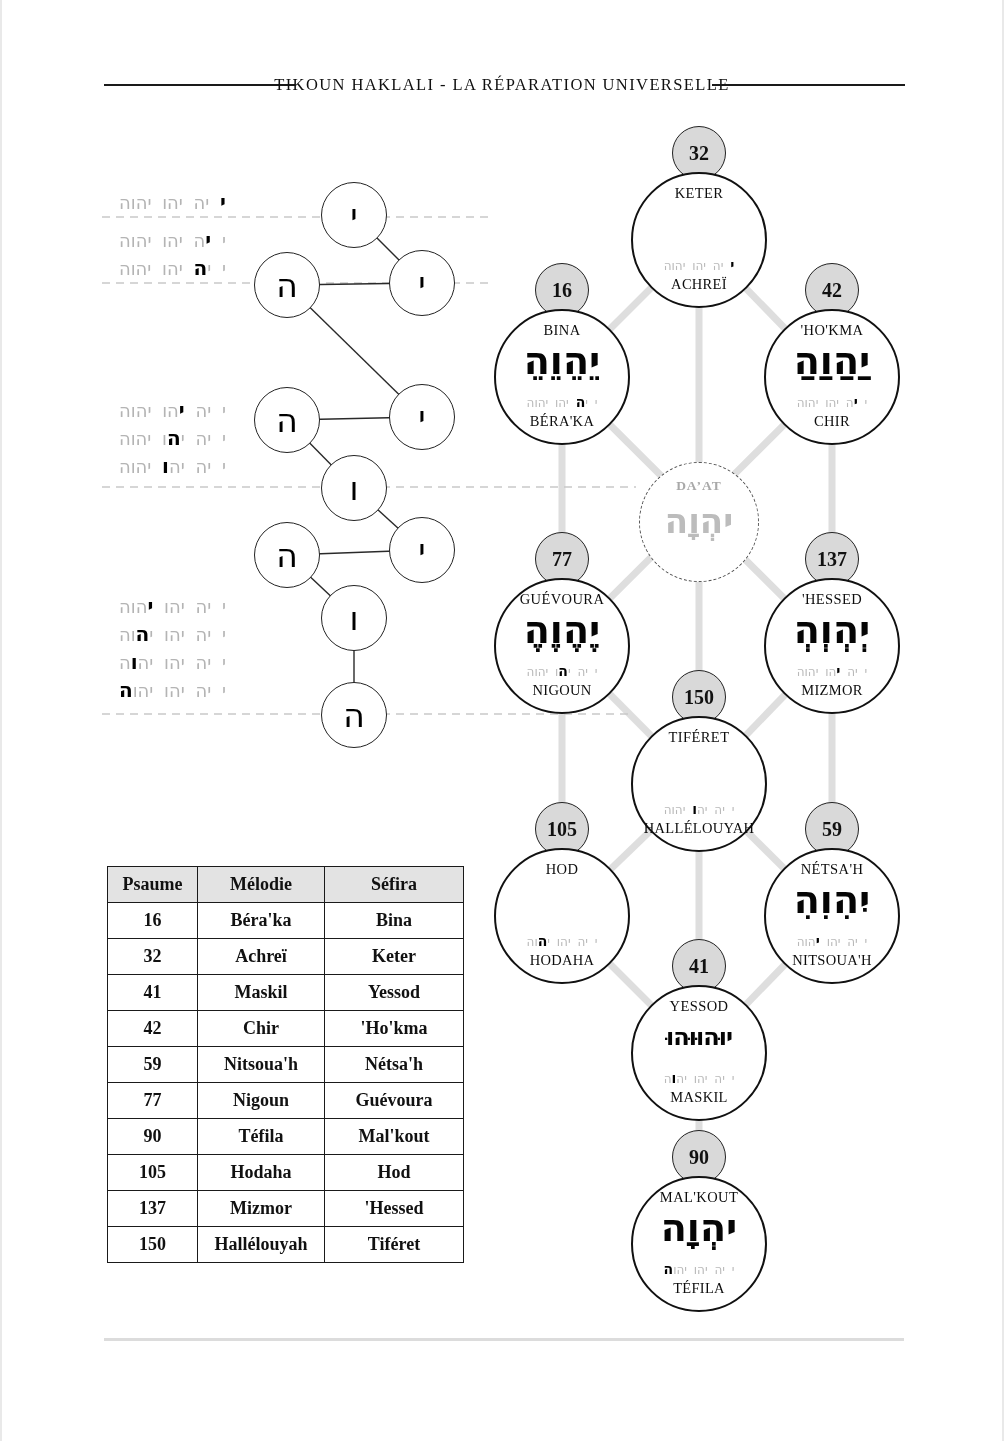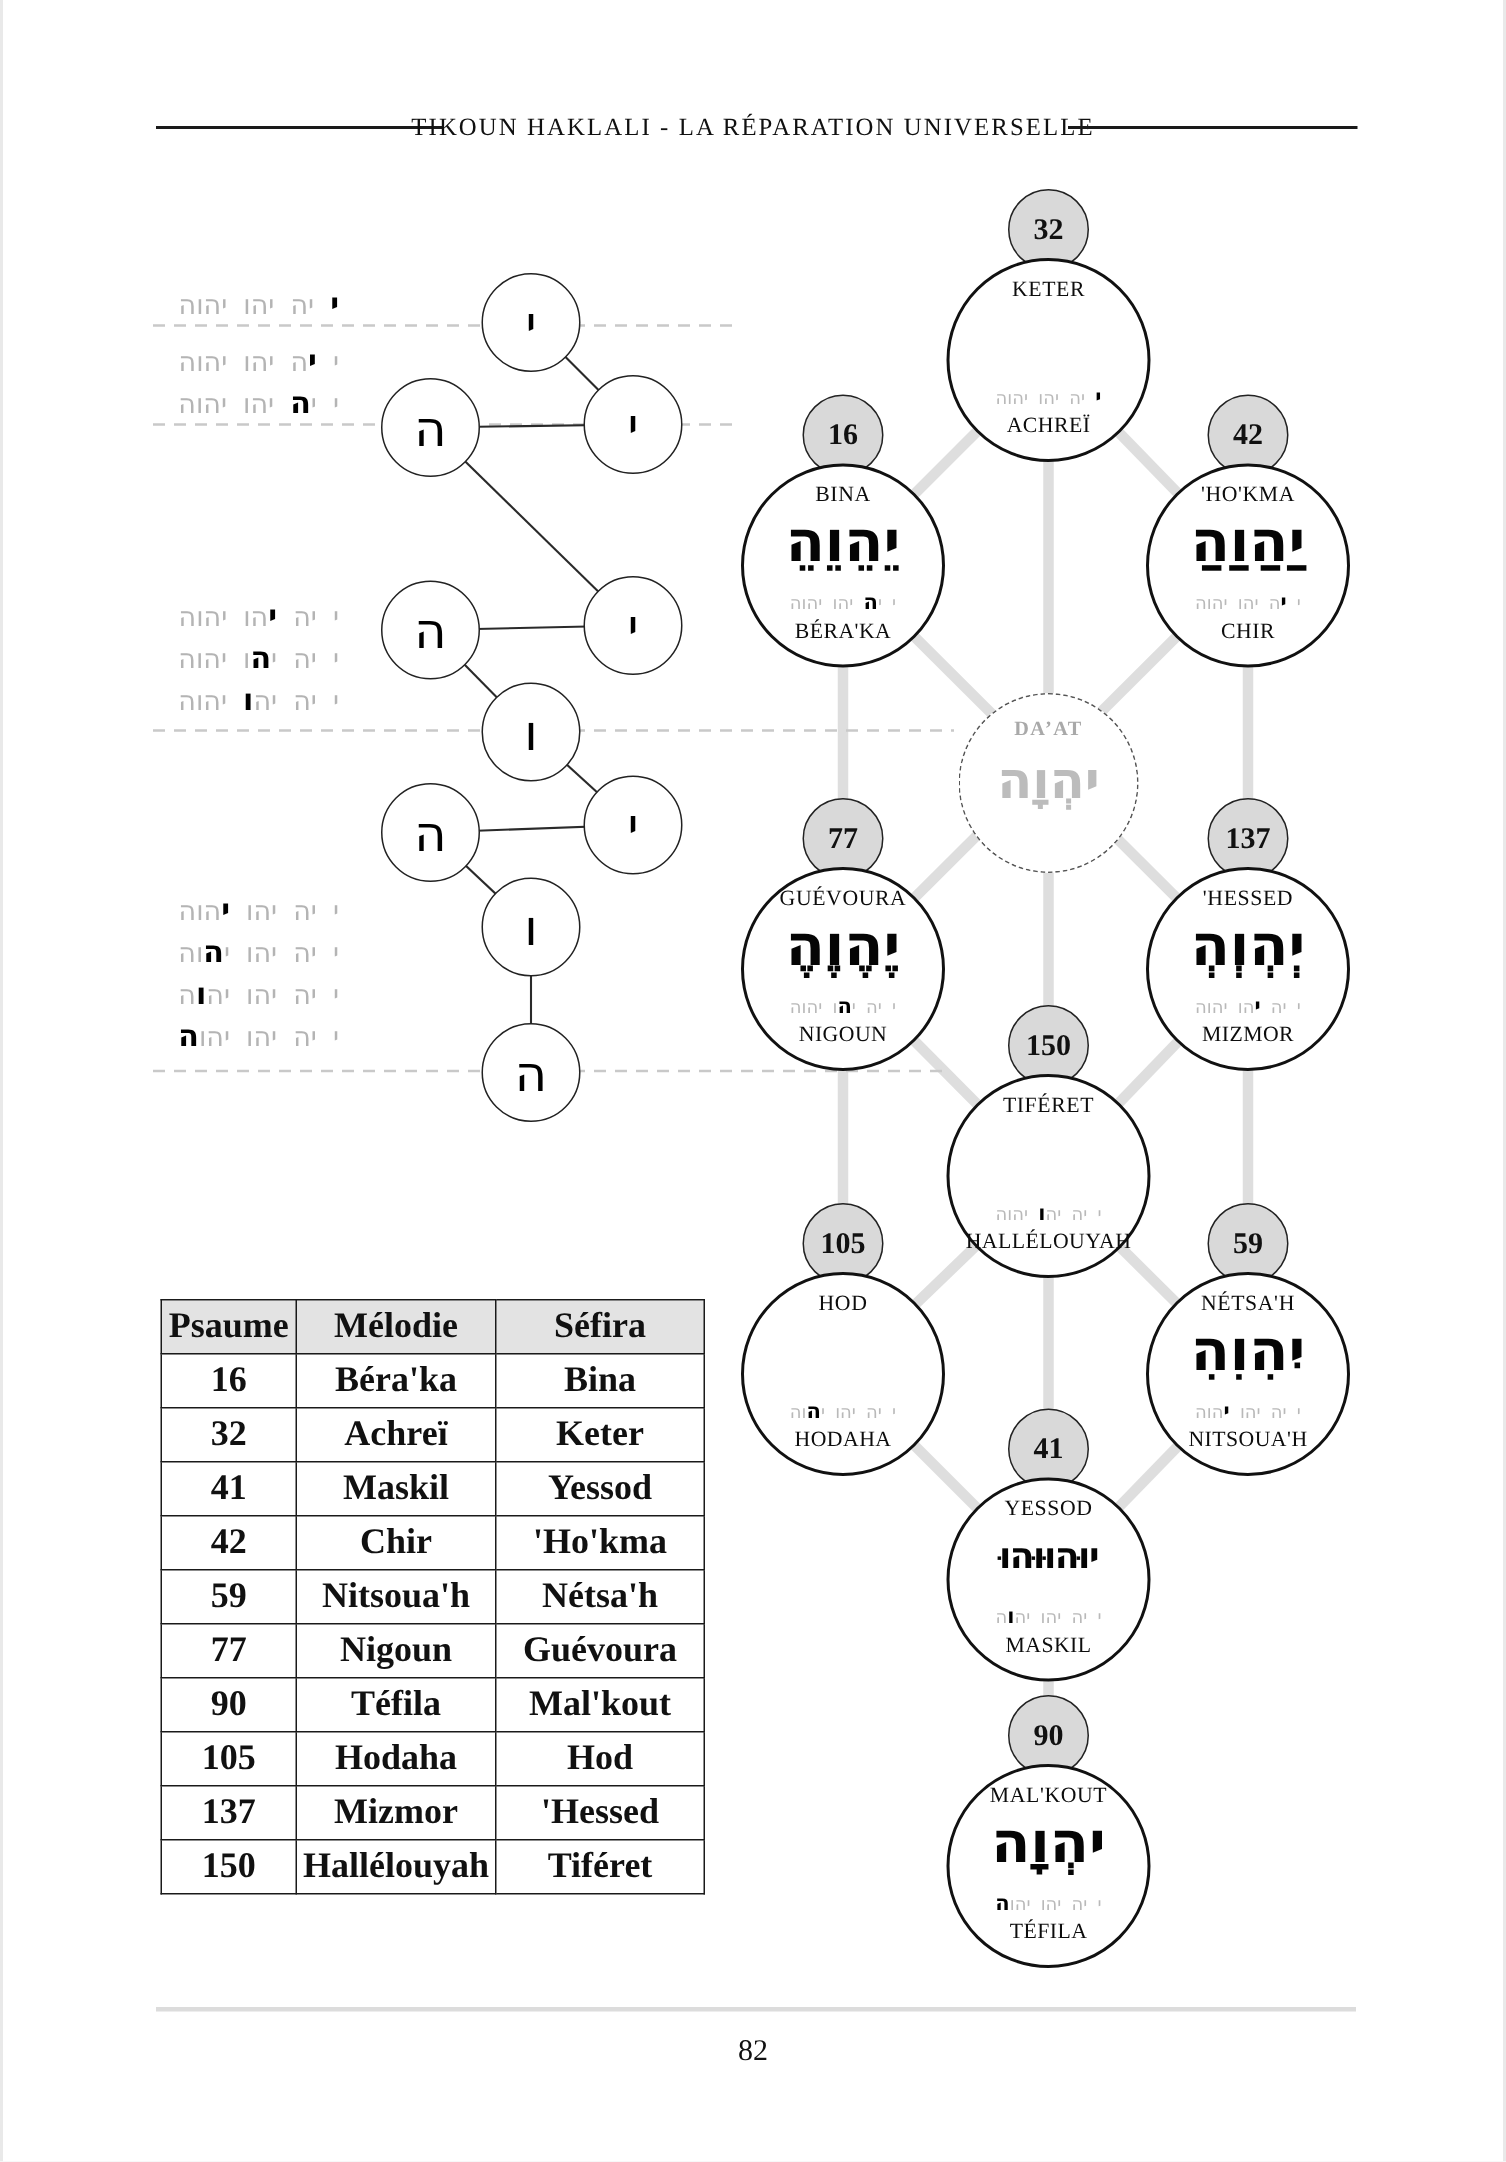--- a/index.html
+++ b/index.html
@@ -40,21 +40,21 @@
     font-size:14.5px;letter-spacing:0.3px;color:#0d0d0d;white-space:nowrap;}
   .daat{position:absolute;width:120px;height:120px;border-radius:50%;background:#fff;
     border:1.6px dashed #555;box-sizing:border-box;}
   .daat .d-name{position:absolute;top:15px;left:0;width:100%;text-align:center;
     font-size:13.5px;letter-spacing:1px;font-weight:bold;color:#a9a9a9;}
   .daat .d-heb{position:absolute;top:32px;left:0;width:100%;text-align:center;
     font-family:"DejaVu Sans",sans-serif;font-weight:bold;font-size:34px;line-height:52px;color:#bcbcbc;}
   
   table.psalms{position:absolute;left:105px;top:866px;border-collapse:collapse;background:#fff;}
   table.psalms th,table.psalms td{border:1.4px solid #1a1a1a;height:35px;text-align:center;
-    font-weight:bold;font-size:24px;padding:0 4px;}
+    font-weight:bold;font-size:18px;padding:0 4px;}
   table.psalms th{background:#e3e3e3;}
   
   .ftr-rule{position:absolute;left:102px;width:800px;top:1338px;height:3px;background:#dcdcdc;}
   .page-num{position:absolute;left:0;right:0;top:1356px;text-align:center;font-size:20px;color:#111;}
 </style>
 </head>
 <body>
 
 <div class="page">
 
@@ -156,21 +156,20 @@
         </tr>
         <tr>
           <td>150</td>
           <td>Hallélouyah</td>
           <td>Tiféret</td>
         </tr>
       </tbody>
   </table>
 
   <div class="ftr-rule"></div>
-  <div class="page-num">82</div>
 <div class="badge" style="left: 670px; top: 126px;">32</div>
     <div class="badge" style="left: 533px; top: 263px;">16</div>
     <div class="badge" style="left: 803px; top: 263px;">42</div>
     <div class="badge" style="left: 533px; top: 532px;">77</div>
     <div class="badge" style="left: 803px; top: 532px;">137</div>
     <div class="badge" style="left: 670px; top: 670px;">150</div>
     <div class="badge" style="left: 533px; top: 802px;">105</div>
     <div class="badge" style="left: 803px; top: 802px;">59</div>
     <div class="badge" style="left: 670px; top: 939px;">41</div>
     <div class="badge" style="left: 670px; top: 1130px;">90</div>

